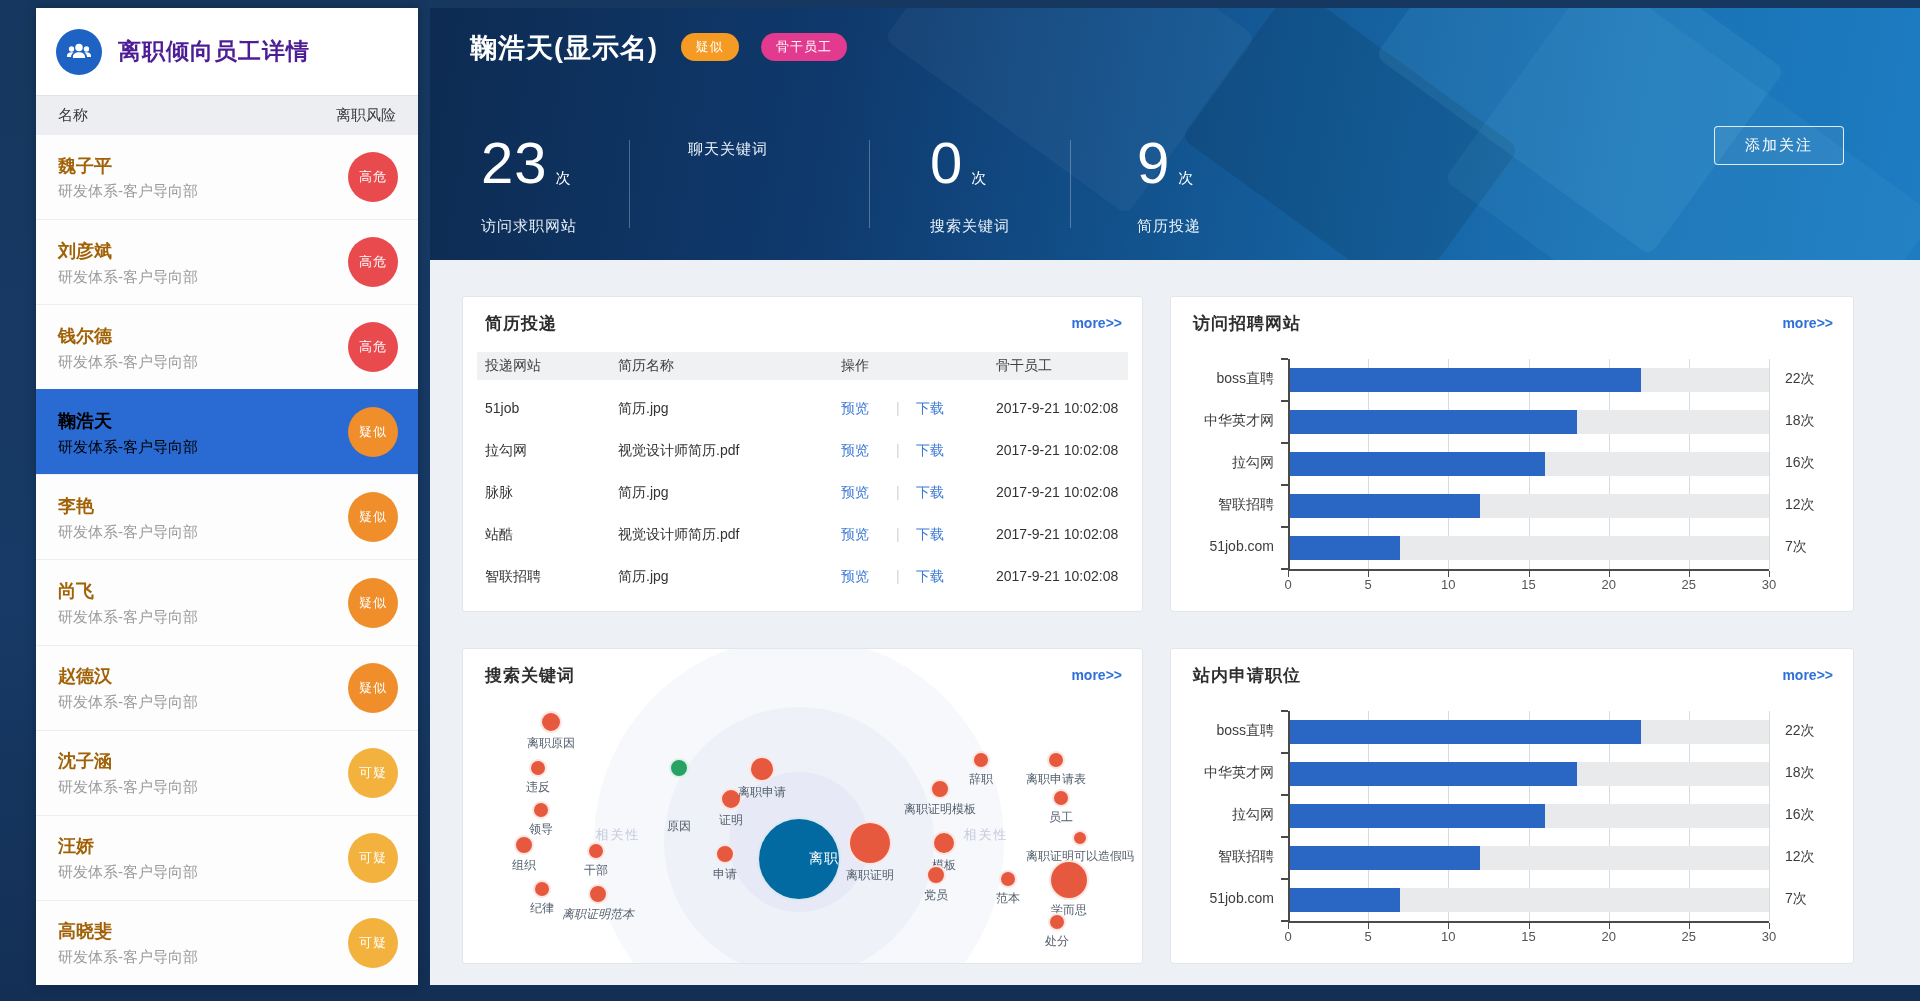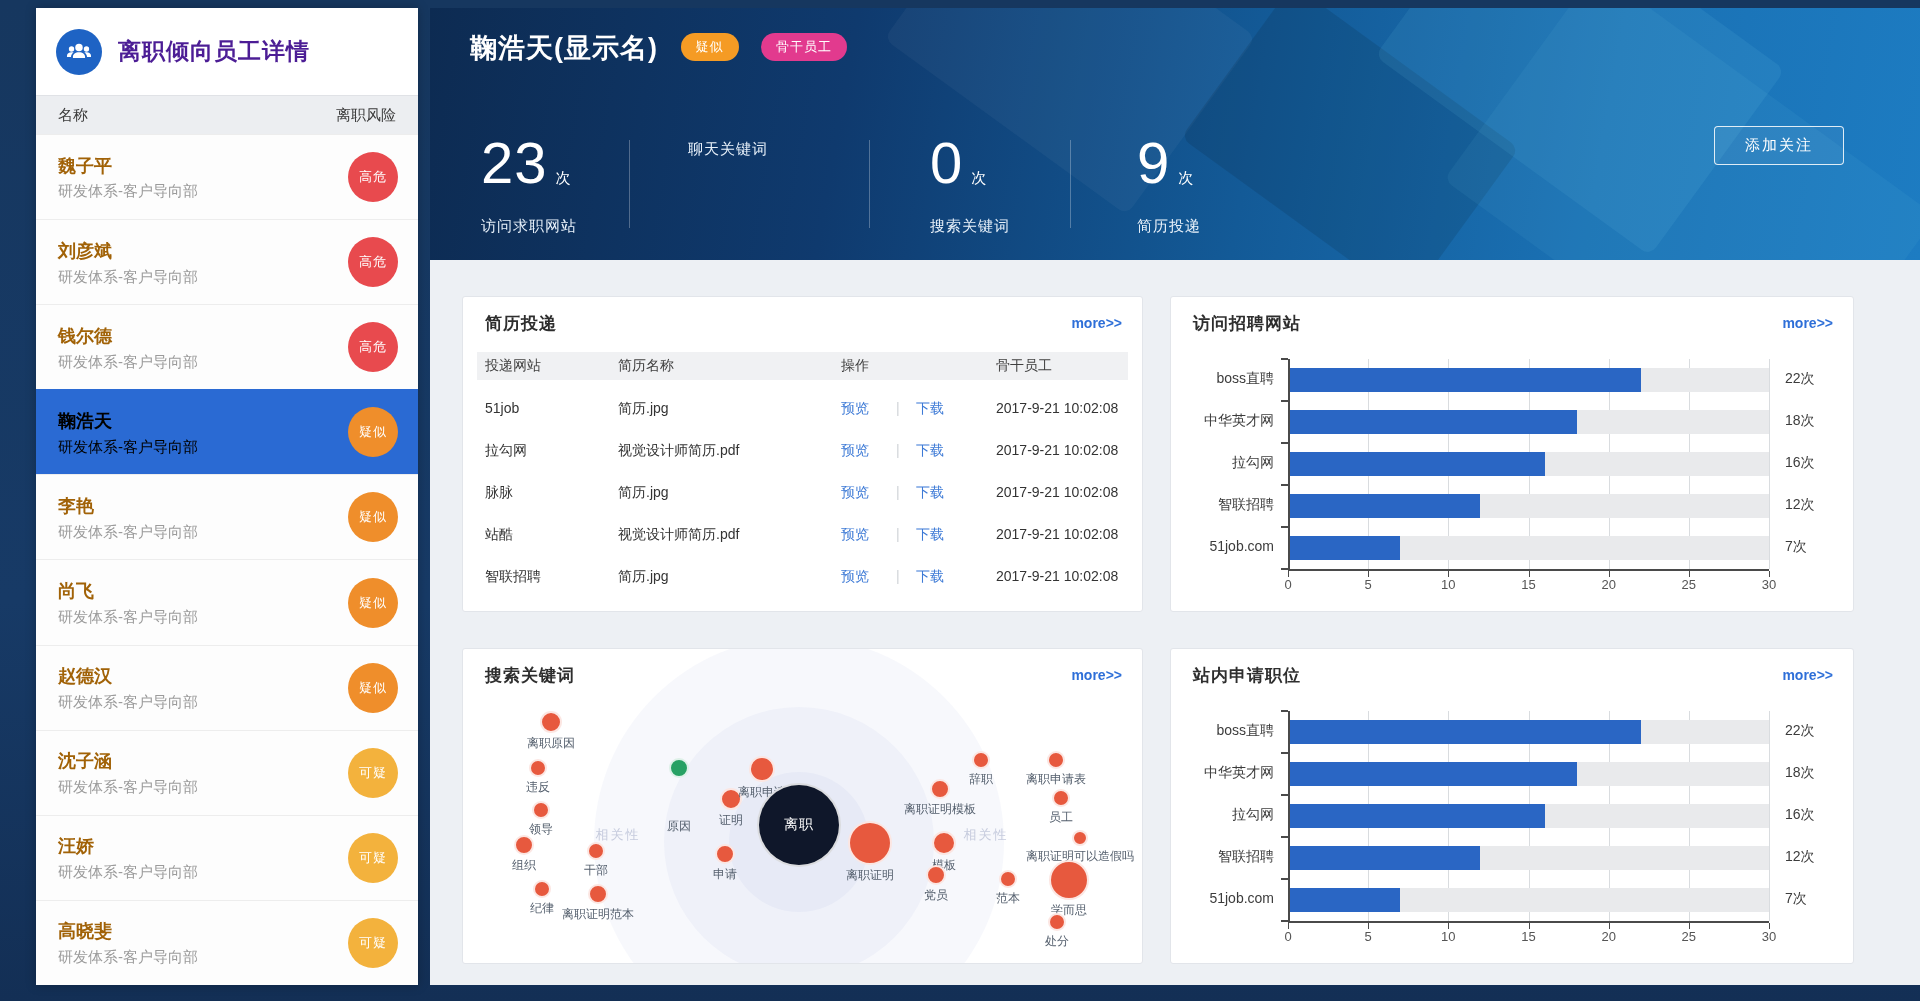--- a/index.html
+++ b/index.html
@@ -345,30 +345,30 @@
           <div class="bub-lab" style="left: 75px; top: 130px;">违反</div>
           <div class="bub" style="left: 78px; top: 161px; width: 14px; height: 14px; background: rgb(231, 89, 62);"></div>
           <div class="bub-lab" style="left: 78px; top: 172px;">领导</div>
           <div class="bub" style="left: 61px; top: 196px; width: 16px; height: 16px; background: rgb(231, 89, 62);"></div>
           <div class="bub-lab" style="left: 61px; top: 208px;">组织</div>
           <div class="bub" style="left: 79px; top: 240px; width: 14px; height: 14px; background: rgb(231, 89, 62);"></div>
           <div class="bub-lab" style="left: 79px; top: 251px;">纪律</div>
           <div class="bub" style="left: 133px; top: 202px; width: 14px; height: 14px; background: rgb(231, 89, 62);"></div>
           <div class="bub-lab" style="left: 133px; top: 213px;">干部</div>
           <div class="bub" style="left: 135px; top: 245px; width: 16px; height: 16px; background: rgb(231, 89, 62);"></div>
-          <div class="bub-lab" style="left: 135px; top: 257px;">离职证明范本</div>
+          <div class="bub-lab" style="left: 135px; top: 257px; font-style: italic;">离职证明范本</div>
           <div class="bub" style="left: 216px; top: 119px; width: 16px; height: 16px; background: rgb(39, 161, 100);"></div>
           <div class="bub-lab" style="left: 216px; top: 131px; margin-top: 38px;">原因</div>
           <div class="bub" style="left: 268px; top: 150px; width: 18px; height: 18px; background: rgb(231, 89, 62);"></div>
           <div class="bub-lab" style="left: 268px; top: 163px;">证明</div>
           <div class="bub" style="left: 299px; top: 120px; width: 22px; height: 22px; background: rgb(231, 89, 62);"></div>
           <div class="bub-lab" style="left: 299px; top: 135px;">离职申请</div>
           <div class="bub" style="left: 262px; top: 205px; width: 16px; height: 16px; background: rgb(231, 89, 62);"></div>
           <div class="bub-lab" style="left: 262px; top: 217px;">申请</div>
-          <div class="bub" style="left: 336px; top: 176px; width: 80px; height: 80px; background: #0f172a;">
+          <div class="bub" style="left: 336px; top: 210px; width: 80px; height: 80px; background: #0369a1; justify-content: flex-end;">
             <span class="bub-in">离职</span>
           </div>
           <div class="bub" style="left: 407px; top: 194px; width: 40px; height: 40px; background: rgb(231, 89, 62);"></div>
           <div class="bub-lab" style="left: 407px; top: 218px;">离职证明</div>
           <div class="bub" style="left: 477px; top: 140px; width: 16px; height: 16px; background: rgb(231, 89, 62);"></div>
           <div class="bub-lab" style="left: 477px; top: 152px;">离职证明模板</div>
           <div class="bub" style="left: 518px; top: 111px; width: 14px; height: 14px; background: rgb(231, 89, 62);"></div>
           <div class="bub-lab" style="left: 518px; top: 122px;">辞职</div>
           <div class="bub" style="left: 481px; top: 194px; width: 20px; height: 20px; background: rgb(231, 89, 62);"></div>
           <div class="bub-lab" style="left: 481px; top: 208px;">模板</div>

